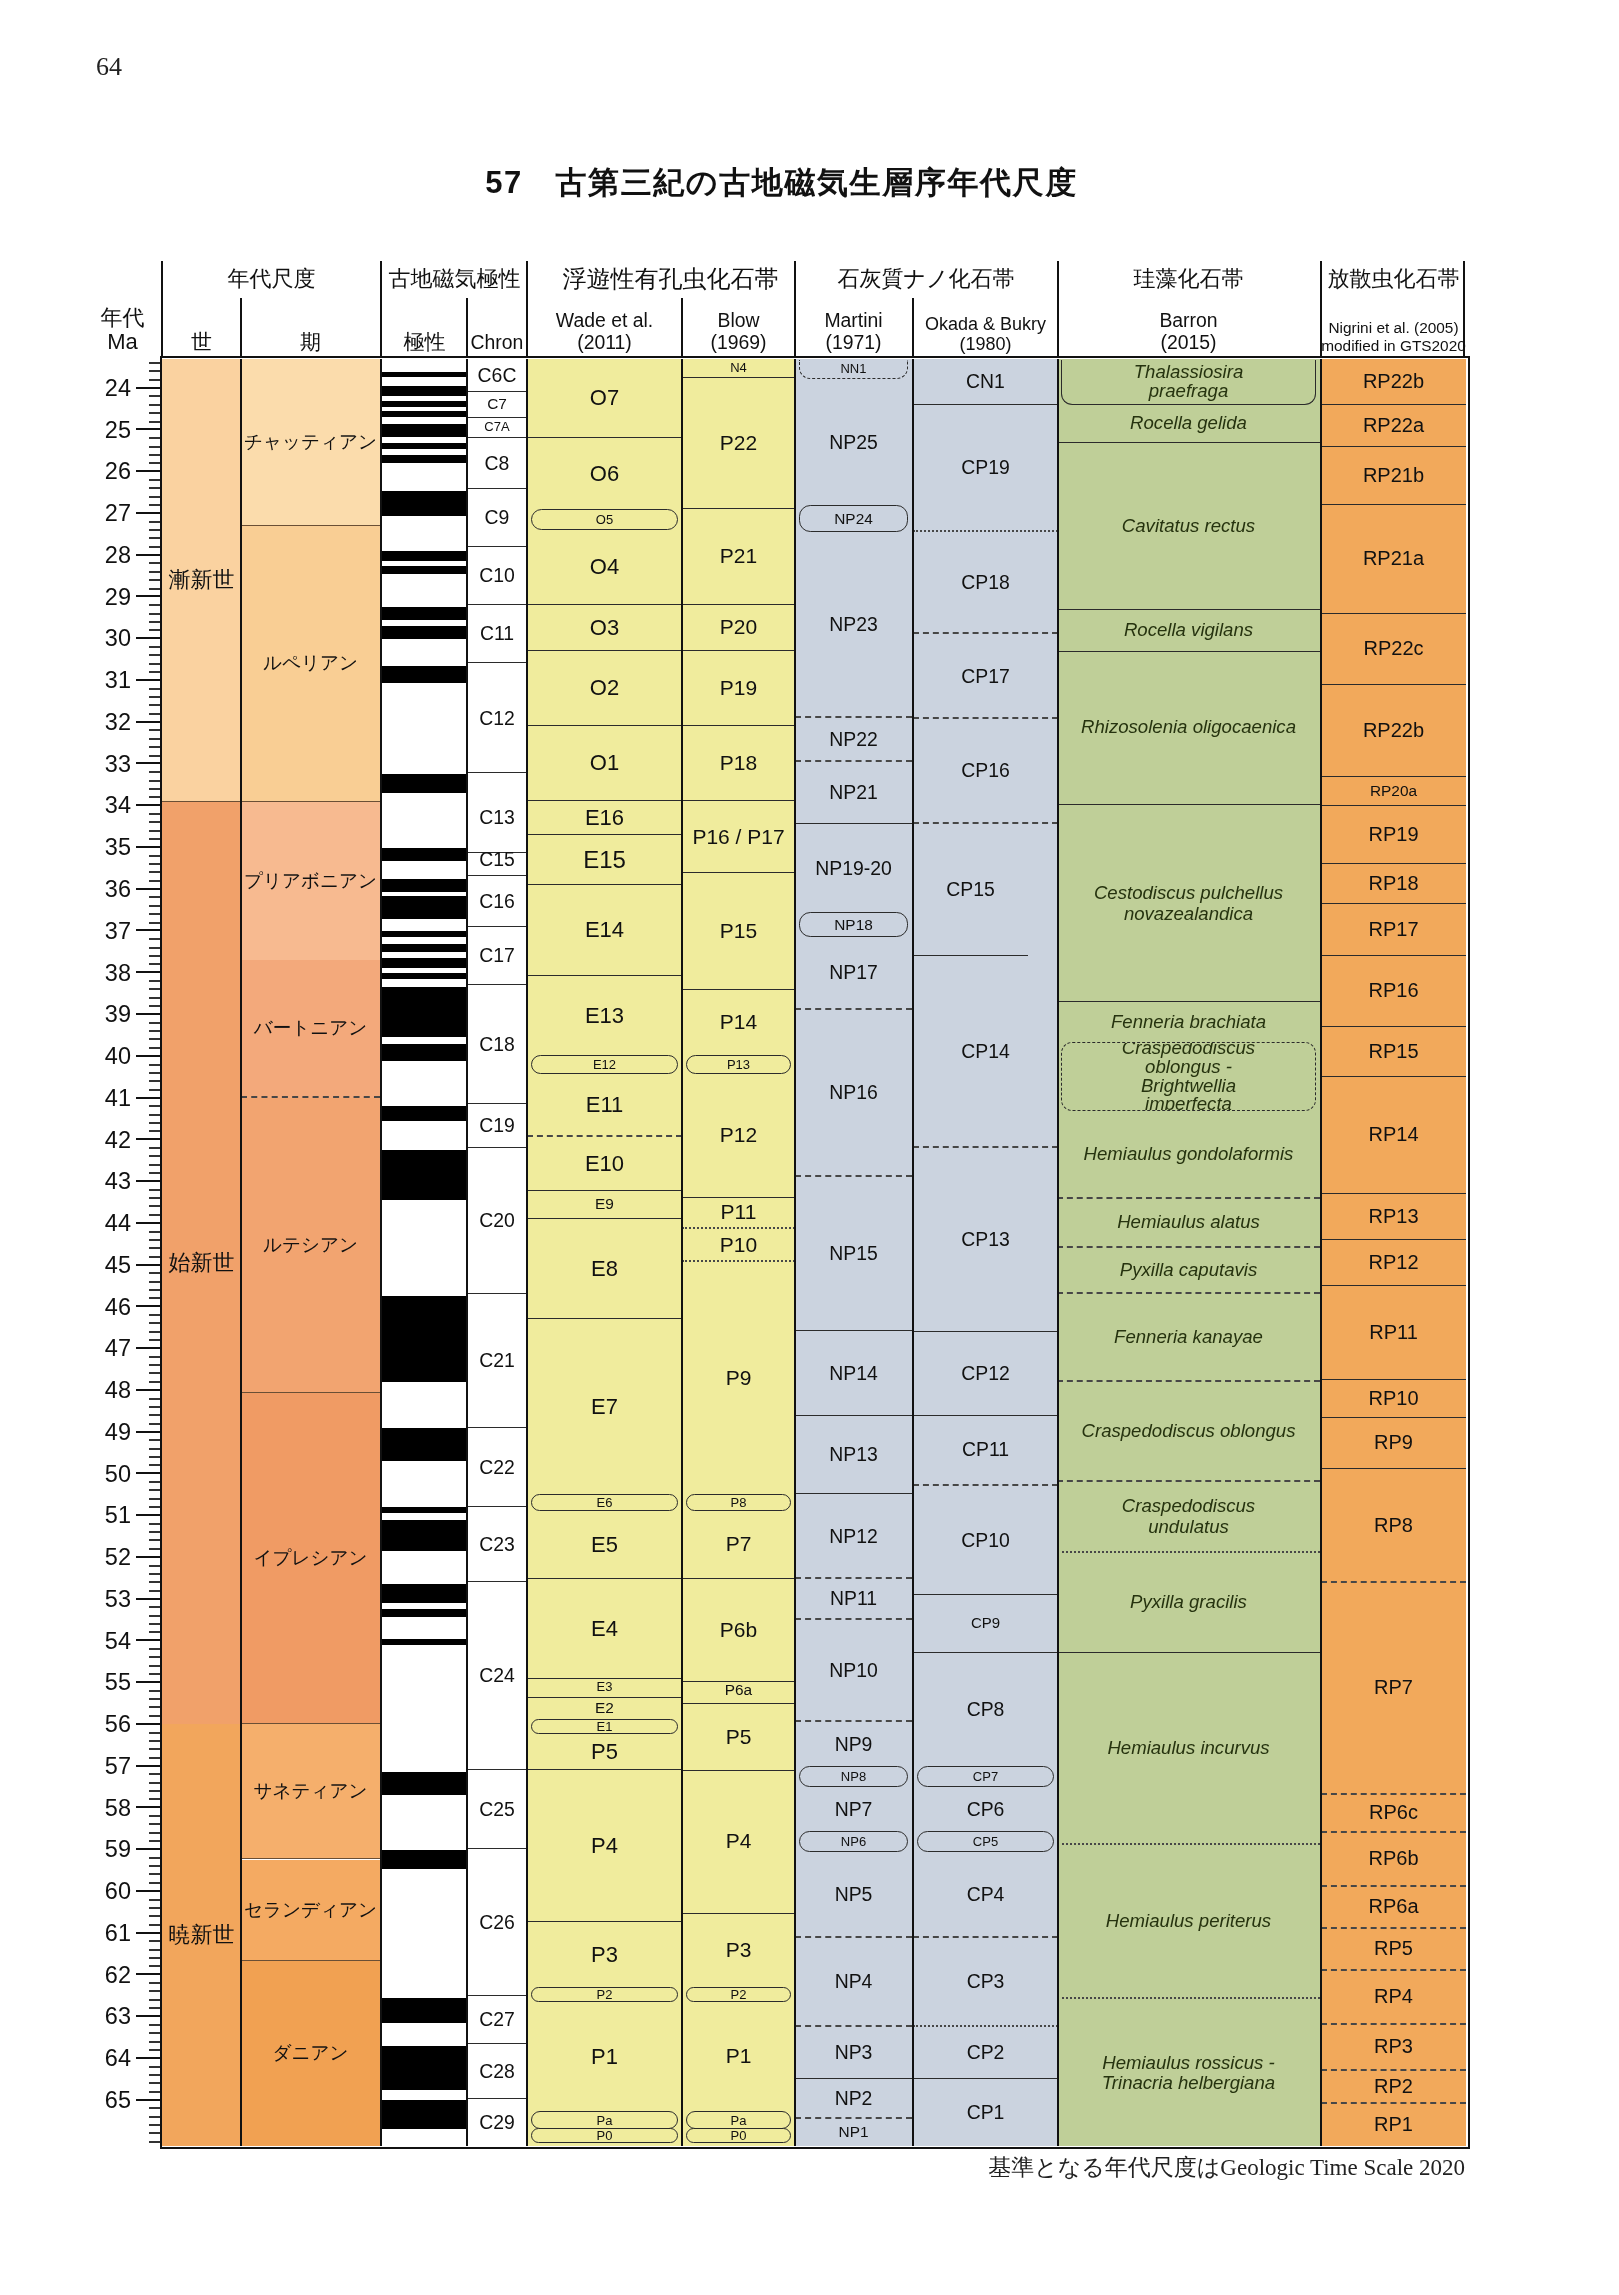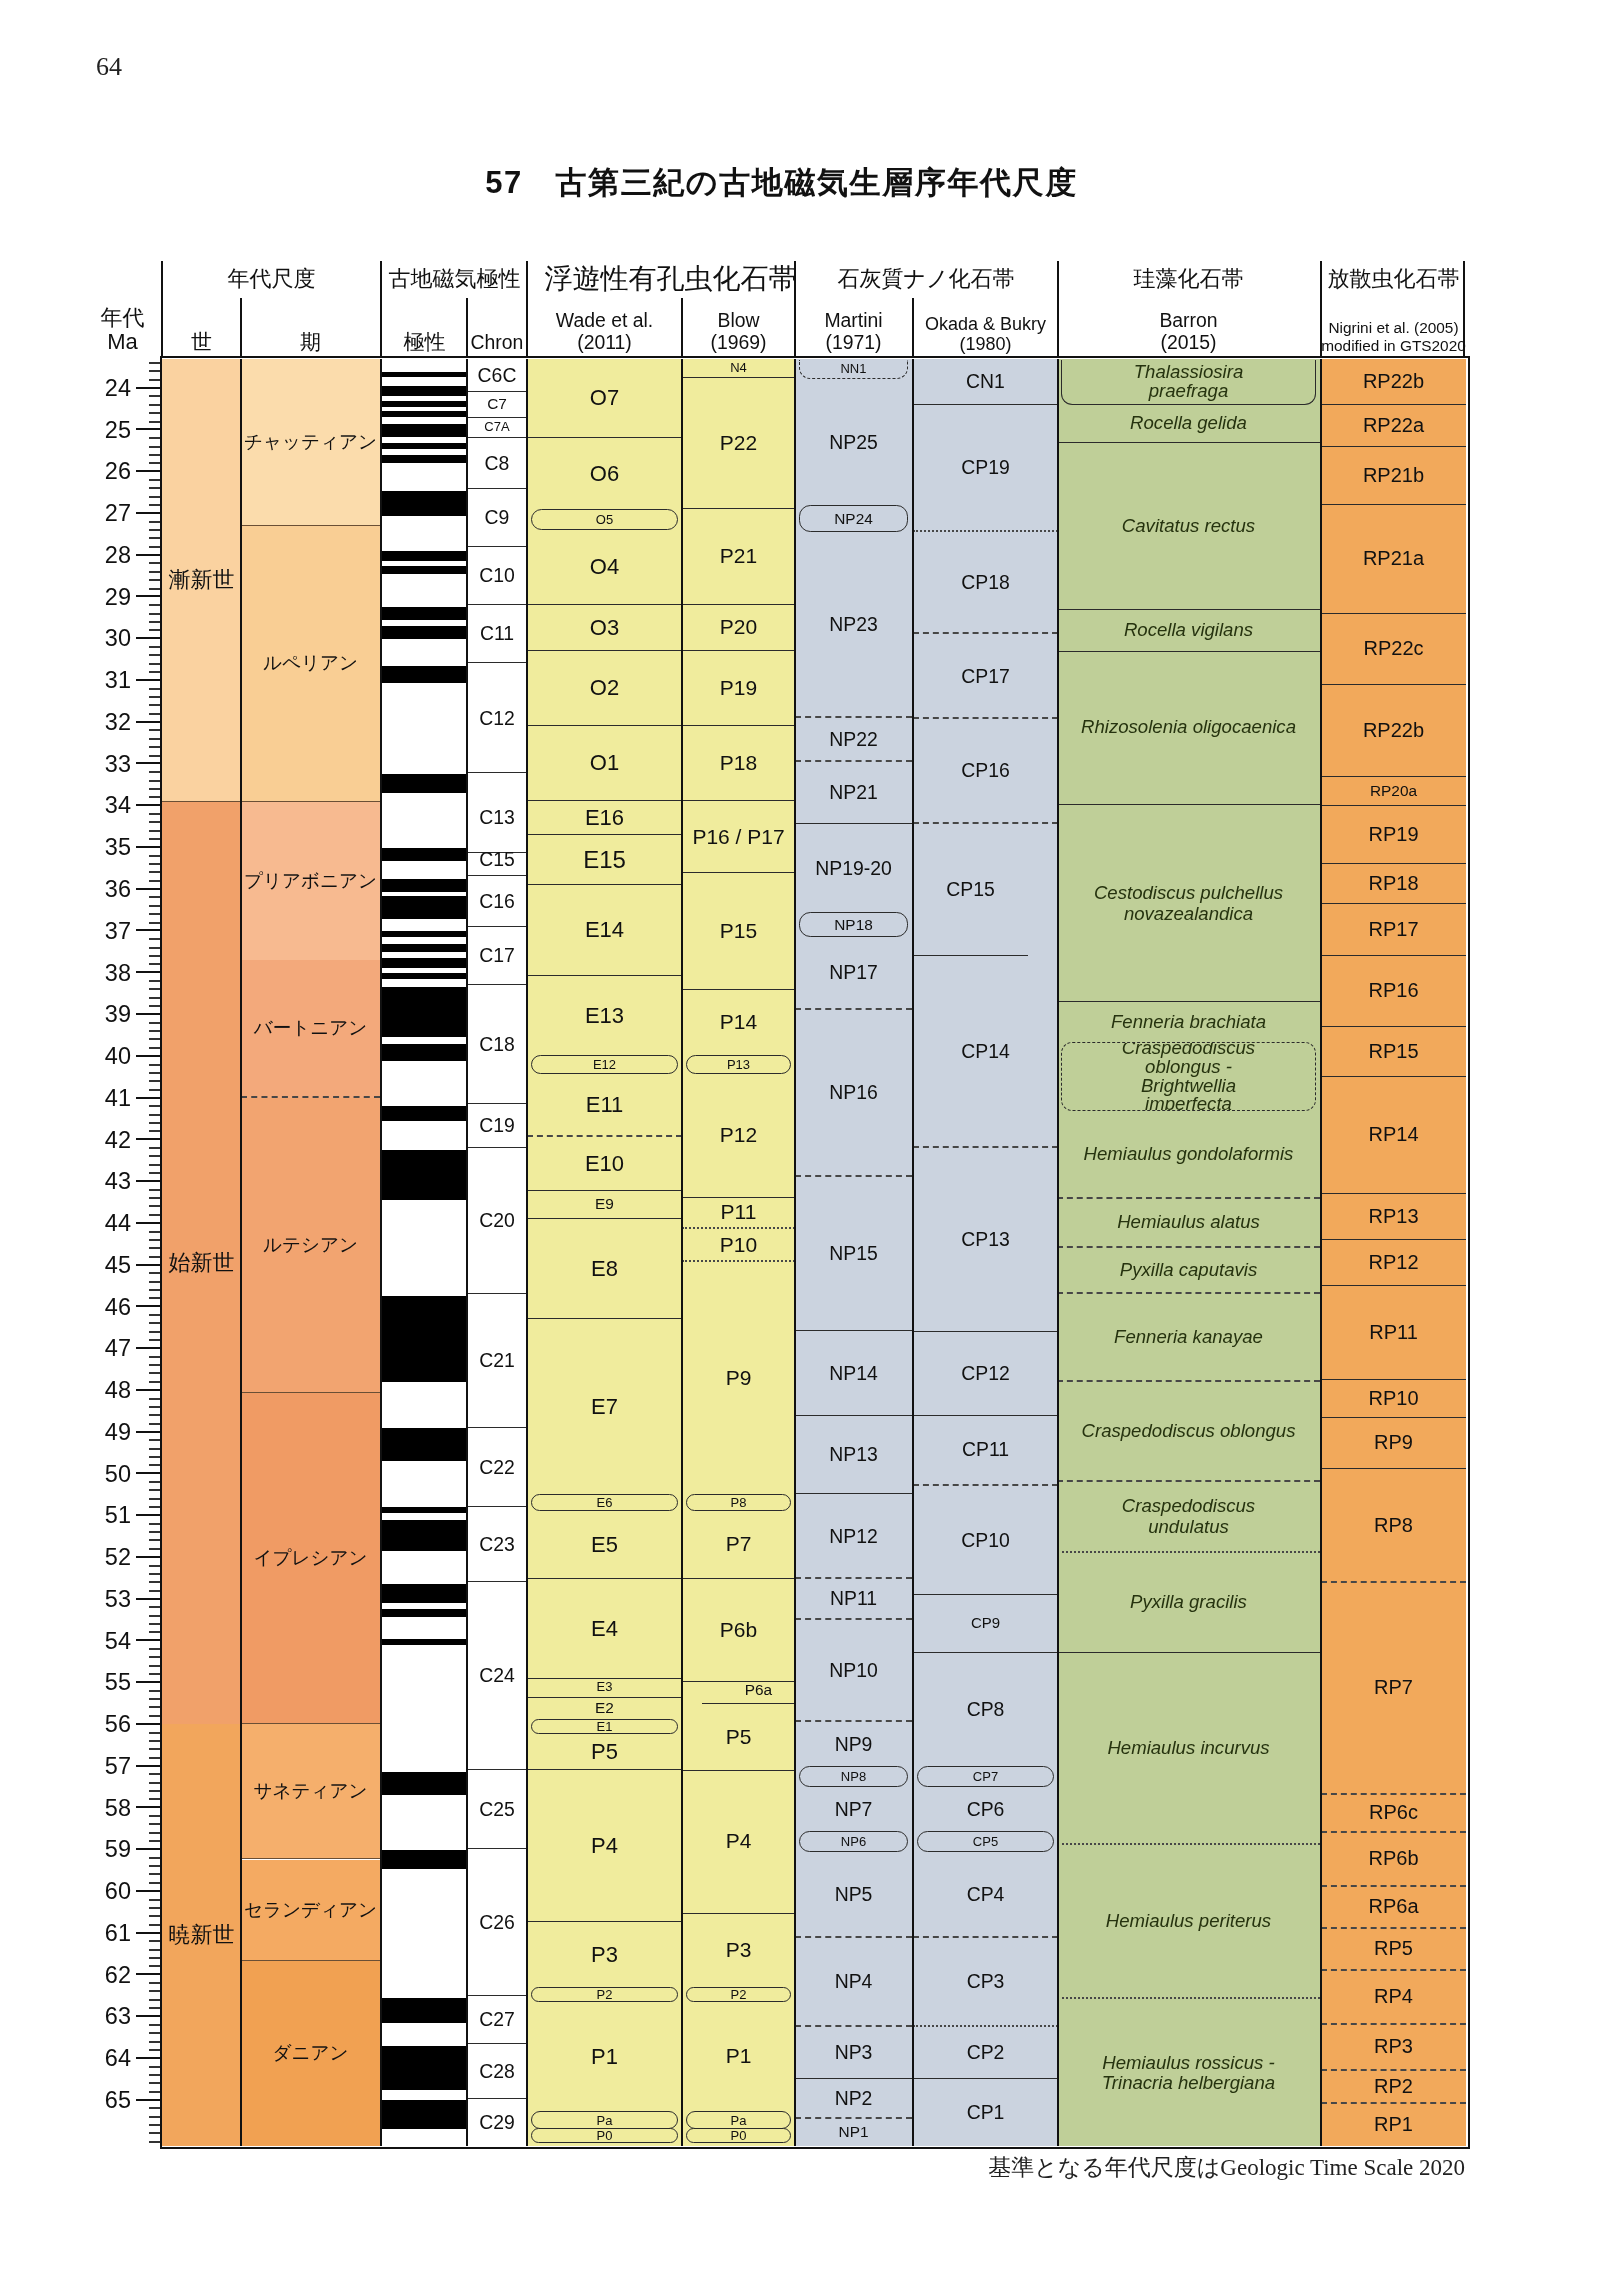--- a/index.html
+++ b/index.html
@@ -158,21 +158,21 @@
         <div class="zone " title="P15" style="left: 0px; width: 113px; top: 514px; height: 117px; border-bottom: 1.6px solid rgb(43, 43, 43); font-size: 21px;">P15</div>
         <div class="zone " title="P14" style="left: 0px; width: 113px; top: 630px; height: 66px; font-size: 21px;">P14</div>
         <div class="cap " title="P13" style="left: 4px; right: 4px; top: 696px; height: 19px; background: rgb(240, 236, 157); border: 1.6px solid rgb(43, 43, 43); border-radius: 11.3px; font-size: 13px;">P13</div>
         <div class="zone " title="P12" style="left: 0px; width: 113px; top: 715px; height: 124px; border-bottom: 1.6px solid rgb(43, 43, 43); font-size: 21px;">P12</div>
         <div class="zone " title="P11" style="left: 0px; width: 113px; top: 839px; height: 31px; border-bottom: 2.4px dotted rgb(71, 71, 71); font-size: 21px;">P11</div>
         <div class="zone " title="P10" style="left: 0px; width: 113px; top: 871px; height: 32px; border-bottom: 2.4px dotted rgb(71, 71, 71); font-size: 21px;">P10</div>
         <div class="zone " title="P9" style="left: 0px; width: 113px; top: 903px; height: 233px; font-size: 21px;">P9</div>
         <div class="cap " title="P8" style="left: 4px; right: 4px; top: 1135px; height: 17px; background: rgb(240, 236, 157); border: 1.6px solid rgb(43, 43, 43); border-radius: 11px; font-size: 13px;">P8</div>
         <div class="zone " title="P7" style="left: 0px; width: 113px; top: 1152px; height: 68px; border-bottom: 1.6px solid rgb(43, 43, 43); font-size: 21px;">P7</div>
         <div class="zone " title="P6b" style="left: 0px; width: 113px; top: 1221px; height: 102px; border-bottom: 1.6px solid rgb(43, 43, 43); font-size: 21px;">P6b</div>
-        <div class="zone " title="P6a" style="left: 0px; width: 113px; top: 1319px; height: 26px; border-bottom: 1.6px solid rgb(43, 43, 43); font-size: 15.4px; margin-left: 20px;">P6a</div>
+        <div class="zone " title="P6a" style="left: 0px; width: 113px; top: 1319px; height: 26px; border-bottom: 1.6px solid rgb(43, 43, 43); font-size: 15.4px;">P6a</div>
         <div class="zone " title="P5" style="left: 0px; width: 113px; top: 1346px; height: 66px; border-bottom: 1.6px solid rgb(43, 43, 43); font-size: 21px;">P5</div>
         <div class="zone " title="P4" style="left: 0px; width: 113px; top: 1411px; height: 144px; border-bottom: 1.6px solid rgb(43, 43, 43); font-size: 21px;">P4</div>
         <div class="zone " title="P3" style="left: 0px; width: 113px; top: 1555px; height: 73px; font-size: 21px;">P3</div>
         <div class="cap " title="P2" style="left: 4px; right: 4px; top: 1628px; height: 14.6px; background: rgb(240, 236, 157); border: 1.6px solid rgb(43, 43, 43); border-radius: 9.7px; font-size: 13px;">P2</div>
         <div class="zone " title="P1" style="left: 0px; width: 113px; top: 1643px; height: 109px; font-size: 21px;">P1</div>
         <div class="cap " title="Pa" style="left: 4px; right: 4px; top: 1752px; height: 18px; background: rgb(240, 236, 157); border: 1.6px solid rgb(43, 43, 43); border-radius: 11.3px; font-size: 13px;">Pa</div>
         <div class="cap " title="P0" style="left: 4px; right: 4px; top: 1769px; height: 15.4px; background: rgb(240, 236, 157); border: 1.6px solid rgb(43, 43, 43); border-radius: 10.2px; font-size: 13px;">P0</div>
       </div>
       <div class="colbox" style="left: 795px; top: 359px; width: 117px; height: 1787px; background: rgb(203, 211, 223);">
         <div class="cap " title="NN1" style="left: 4px; right: 4px; top: 0.8px; height: 19px; background: rgb(203, 211, 223); border-right: 1.6px dashed rgb(43, 43, 43); border-bottom: 1.6px dashed rgb(43, 43, 43); border-left: 1.6px dashed rgb(43, 43, 43); border-image: initial; border-radius: 0px 0px 11.3px 11.3px; border-top: none; font-size: 13px;">NN1</div>
@@ -296,21 +296,21 @@
       <div class="vline" style="left: 912px; top: 359px; height: 1787px;"></div>
       <div class="vline" style="left: 1057px; top: 359px; height: 1787px;"></div>
       <div class="vline" style="left: 1320px; top: 359px; height: 1787px;"></div>
       <div class="frame" style="left: 160px; top: 356px; width: 1306px; height: 1789px; border-color: rgb(17, 17, 17);"></div>
       <div class="hlabel" style="left: 162px; top: 261px; width: 219px; height: 36px; font-size: 22px;">年代尺度</div>
       <div class="hsub" style="left: 162px; top: 298px; width: 79px; height: 59px; font-size: 21px;">世</div>
       <div class="hsub" style="left: 241px; top: 298px; width: 139px; height: 59px; font-size: 21px;">期</div>
       <div class="hlabel" style="left: 381px; top: 261px; width: 147px; height: 36px; font-size: 22px;">古地磁気極性</div>
       <div class="hsub" style="left: 381px; top: 298px; width: 87px; height: 59px; font-size: 21px;">極性</div>
       <div class="hsub" style="left: 467px; top: 298px; width: 60px; height: 59px; font-size: 19.4px;">Chron</div>
-      <div class="hlabel" style="left: 527px; top: 261px; width: 287px; height: 36px; font-size: 28px;">浮遊性有孔虫化石帯</div>
+      <div class="hlabel" style="left: 527px; top: 261px; width: 287px; height: 36px; font-size: 24px;">浮遊性有孔虫化石帯</div>
       <div class="hsub" style="left: 527px; top: 298px; width: 155px; height: 59px; font-size: 19.4px;">Wade et al.
 (2011)</div>
       <div class="hsub" style="left: 682px; top: 298px; width: 113px; height: 59px; font-size: 19.4px;">Blow
 (1969)</div>
       <div class="hlabel" style="left: 795px; top: 261px; width: 262px; height: 36px; font-size: 22px;">石灰質ナノ化石帯</div>
       <div class="hsub" style="left: 795px; top: 298px; width: 117px; height: 59px; font-size: 19.4px;">Martini
 (1971)</div>
       <div class="hsub" style="left: 913px; top: 298px; width: 145px; height: 59px; font-size: 18px;">Okada &amp; Bukry
 (1980)</div>
       <div class="hlabel" style="left: 1057px; top: 261px; width: 263px; height: 36px; font-size: 22px;">珪藻化石帯</div>

